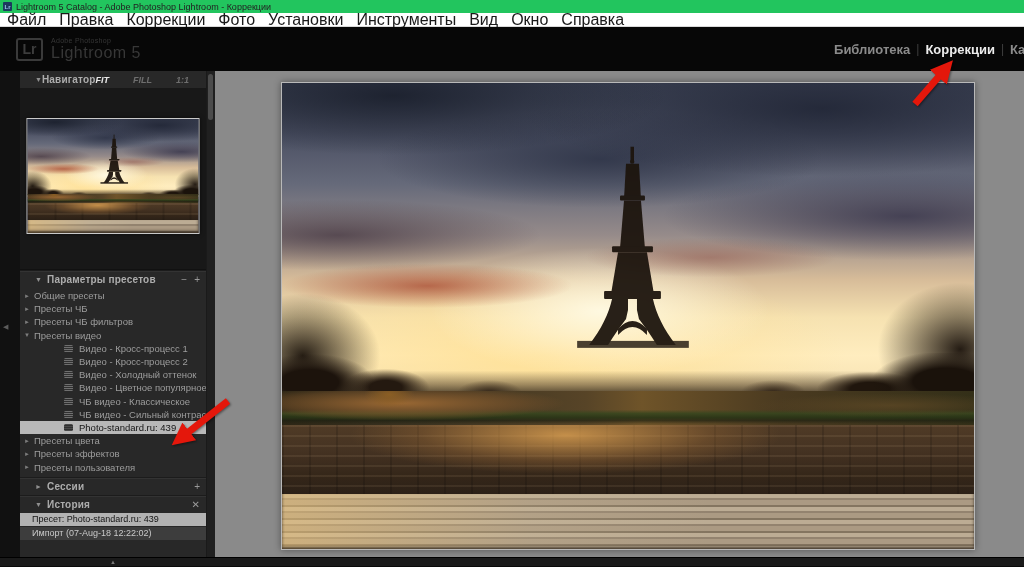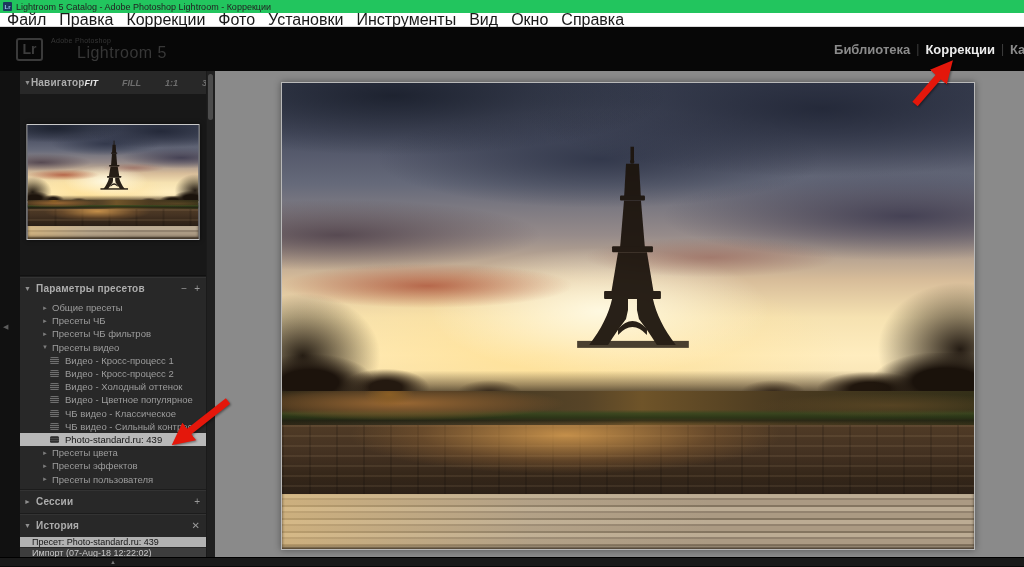--- a/index.html
+++ b/index.html
@@ -18,59 +18,59 @@
     padding-left:7px; border-bottom:1px solid #d9d9d9; }
   .menubar span { font-size:16px; color:#1a1a1a; white-space:nowrap; cursor:default; }
 
   
   .modulebar { height:44px; background:#070707; display:flex; align-items:center; position:relative; }
   .brand { display:flex; align-items:center; margin-left:16px; }
   .lr-box { width:27px; height:23px; border:2px solid #3a3a3a; border-radius:3px; color:#3d3d3d;
     font-size:14px; font-weight:bold; display:flex; align-items:center; justify-content:center; }
   .brand-txt { margin-left:8px; color:#373737; line-height:1; }
   .brand-small { font-size:7px; letter-spacing:.3px; }
-  .brand-large { font-size:16px; margin-top:1px; font-weight:400; letter-spacing:.5px;margin-left:26px; }
+  .brand-large { font-size:16px; margin-top:1px; font-weight:400; letter-spacing:.5px; }
   .modules { position:absolute; right:0; top:0; height:100%; display:flex; align-items:center;
     gap:0; overflow:hidden; padding-right:0; }
   .module { font-size:13px; color:#8b8b8b; font-weight:bold; white-space:nowrap; padding:0 6px; cursor:pointer; }
   .module.active { color:#ededed; }
   .mod-sep { color:#3f3f3f; font-size:12px; }
   .module.cut { width:20px; overflow:hidden; padding-right:0; }
 
   
   .content { display:flex; height:486px; }
   .edge-strip { width:20px; background:#111111; position:relative; }
   .edge-strip .collapse { position:absolute; left:3px; top:252px; color:#5c5c5c; font-size:7px; }
   .panels { width:187px; background:#282828; border-right:1px solid #1a1a1a; display:flex;
     flex-direction:column; overflow:hidden; }
   .scroll-strip { width:8px; background:#202020; position:relative; }
   .scroll-thumb { position:absolute; top:3px; left:1px; width:5px; height:46px; background:#4c4c4c; border-radius:3px; }
 
-  .phead { display:flex; align-items:center; height:23px; padding:0 6px 0 4px; flex:none; }
+  .phead { display:flex; align-items:center; height:17px; padding:0 6px 0 15px; flex:none; }
   .phead .tri { font-size:7px; color:#8f8f8f; width:12px; }
   .phead .ptitle { font-size:10px; font-weight:bold; color:#adadad; letter-spacing:.2px; }
   .phead .spacer { flex:1; }
   .phead .hbtn { font-size:10px; color:#9a9a9a; margin-left:7px; cursor:pointer; }
   .pdivider { height:1px; background:#1c1c1c; box-shadow:0 1px 0 #333; flex:none; }
 
   
   .nav-body { height:182px; background:#181818; border-bottom:1px solid #111; flex:none; position:relative; }
   .zoom-opts { display:flex; gap:24px; align-items:center;font-style:italic; }
   .zoom-opt { font-size:9px; font-weight:bold; color:#6e6e6e; cursor:pointer; }
   .zoom-opt.active { color:#e8e8e8; }
   .swap-ico { font-size:9px; color:#8a8a8a; cursor:pointer; }
   .nav-thumb { position:absolute; left:50%; transform:translateX(-50%); top:30px; width:173px; height:116px;
     border:1px solid #c9c9c9; box-shadow:0 0 4px rgba(0,0,0,.6); cursor:pointer; }
 
   
   .tree { flex:none; padding-top:1px; }
   .row { height:13.2px; display:flex; align-items:center; font-size:9.5px; color:#9d9d9d;
-    padding-left:32px; white-space:nowrap; cursor:pointer; }
+    padding-left:14px; white-space:nowrap; cursor:pointer; }
   .row .tri { font-size:6px; color:#7d7d7d; width:10px; margin-left:-10px; }
-  .row.p { padding-left:30px; }
+  .row.p { padding-left:44px; }
   .picon { width:9px; height:7px; background:#6f6f6f; border-radius:1.5px; margin-right:6px; flex:none;
     background-image:repeating-linear-gradient(180deg, transparent 0 1px, #303030 1px 2px); }
   .row.sel { background:#b8b8b8; color:#141414; }
   .row.sel .picon { background-color:#4a4a4a; }
 
   
   .hist-row { height:13px; display:flex; align-items:center; font-size:9px; color:#c9c9c9;
     padding-left:12px; white-space:nowrap; cursor:pointer; background:#3d3d3d; margin-bottom:1px; }
   .hist-row.sel { background:#b2b2b2; color:#141414; }
 

